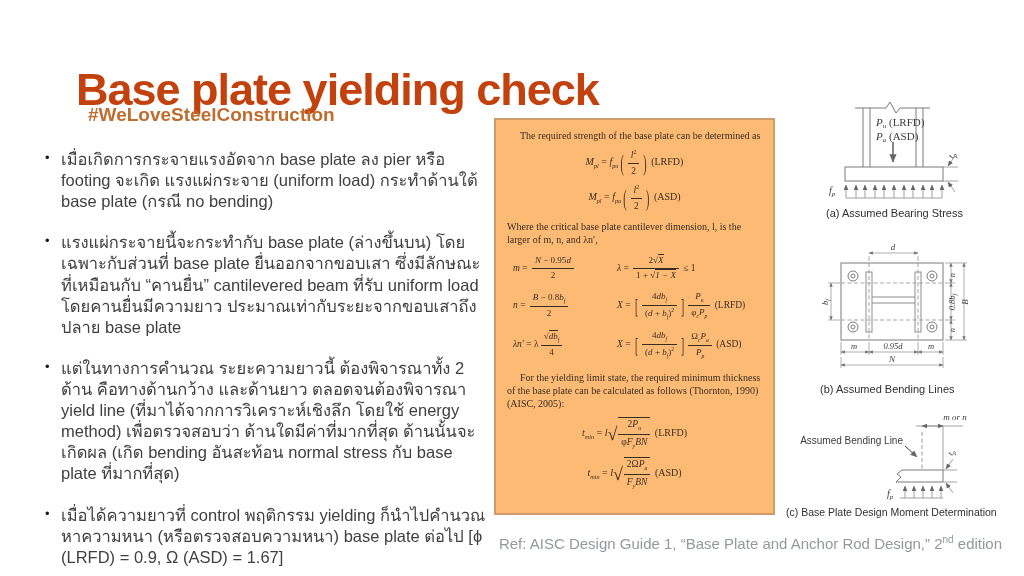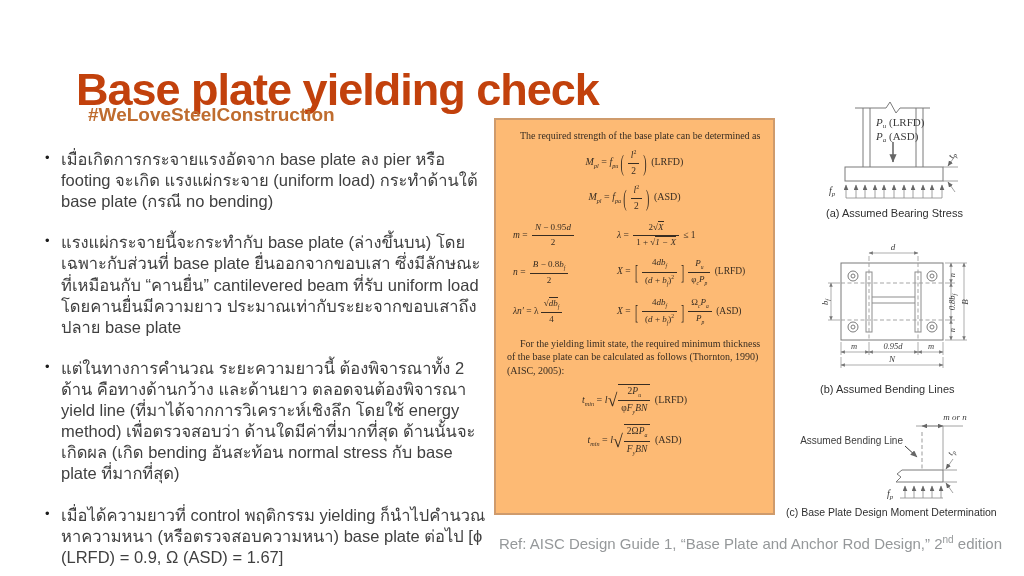--- a/index.html
+++ b/index.html
@@ -58,20 +58,21 @@
     <li>เมื่อเกิดการกระจายแรงอัดจาก base plate ลง pier หรือ footing จะเกิด แรงแผ่กระจาย (uniform load) กระทำด้านใต้ base plate (กรณี no bending)</li>
     <li>แรงแผ่กระจายนี้จะกระทำกับ base plate (ล่างขึ้นบน) โดยเฉพาะกับส่วนที่ base plate ยื่นออกจากขอบเสา ซึ่งมีลักษณะที่เหมือนกับ “คานยื่น” cantilevered beam ที่รับ uniform load โดยคานยื่นมีความยาว ประมาณเท่ากับระยะจากขอบเสาถึงปลาย base plate</li>
     <li>แต่ในทางการคำนวณ ระยะความยาวนี้ ต้องพิจารณาทั้ง 2 ด้าน คือทางด้านกว้าง และด้านยาว ตลอดจนต้องพิจารณา yield line (ที่มาได้จากการวิเคราะห์เชิงลึก โดยใช้ energy method) เพื่อตรวจสอบว่า ด้านใดมีค่าที่มากที่สุด ด้านนั้นจะเกิดผล (เกิด bending อันสะท้อน normal stress กับ base plate ที่มากที่สุด)</li>
     <li>เมื่อได้ความยาวที่ control พฤติกรรม yielding ก็นำไปคำนวณหาความหนา (หรือตรวจสอบความหนา) base plate ต่อไป [ϕ (LRFD) = 0.9, Ω (ASD) = 1.67]</li>
   </ul>
 
   <div class="doc">
     <p class="dp ind">The required strength of the base plate can be determined as</p>
     <div class="eqc"><span class="i">M</span><sub>pl</sub><span> = </span><span class="i">f</span><sub>pu</sub><span class="big">(</span><span class="frac"><span class="num"><span class="i">l</span><sup>2</sup></span><span class="den"><span>2</span></span></span><span class="big">)</span><span> (LRFD)</span></div>
     <div class="eqc"><span class="i">M</span><sub>pl</sub><span> = </span><span class="i">f</span><sub>pa</sub><span class="big">(</span><span class="frac"><span class="num"><span class="i">l</span><sup>2</sup></span><span class="den"><span>2</span></span></span><span class="big">)</span><span> (ASD)</span></div>
+    <p class="dp">Where the critical base plate cantilever dimension, l, is the larger of m, n, and λn′,</p>
     <div class="eq-grid">
       <div><span class="i">m</span><span> = </span><span class="frac"><span class="num"><span class="i">N</span><span> − 0.95</span><span class="i">d</span></span><span class="den"><span>2</span></span></span></div>
       <div><span class="i">λ</span><span> = </span><span class="frac"><span class="num"><span>2√</span><span class="i ovl">X</span></span><span class="den"><span>1 + √</span><span class="i ovl">1 − X</span></span></span><span> ≤ 1</span></div>
       <div><span class="i">n</span><span> = </span><span class="frac"><span class="num"><span class="i">B</span><span> − 0.8</span><span class="i">b</span><sub>f</sub></span><span class="den"><span>2</span></span></span></div>
       <div><span class="i">X</span><span> = </span><span class="big">[</span><span class="frac"><span class="num"><span>4</span><span class="i">db</span><sub>f</sub></span><span class="den"><span>(</span><span class="i">d</span><span> + </span><span class="i">b</span><sub>f</sub><span>)</span><sup>2</sup></span></span><span class="big">]</span><span class="frac"><span class="num"><span class="i">P</span><sub>u</sub></span><span class="den"><span>φ</span><sub>c</sub><span class="i">P</span><sub>p</sub></span></span><span> (LRFD)</span></div>
       <div><span class="i">λn′</span><span> = λ</span><span class="frac"><span class="num"><span>√</span><span class="i ovl">db</span><sub>f</sub></span><span class="den"><span>4</span></span></span></div>
       <div><span class="i">X</span><span> = </span><span class="big">[</span><span class="frac"><span class="num"><span>4</span><span class="i">db</span><sub>f</sub></span><span class="den"><span>(</span><span class="i">d</span><span> + </span><span class="i">b</span><sub>f</sub><span>)</span><sup>2</sup></span></span><span class="big">]</span><span class="frac"><span class="num"><span>Ω</span><sub>c</sub><span class="i">P</span><sub>a</sub></span><span class="den"><span class="i">P</span><sub>p</sub></span></span><span> (ASD)</span></div>
     </div>
     <p class="dp ind">For the yielding limit state, the required minimum thickness of the base plate can be calculated as follows (Thornton, 1990) (AISC, 2005):</p>
     <div class="eqc"><span class="i">t</span><sub>min</sub><span> = </span><span class="i">l</span><span class="radbig">√</span><span class="frac ovl"><span class="num"><span>2</span><span class="i">P</span><sub>u</sub></span><span class="den"><span>φ</span><span class="i">F</span><sub>y</sub><span class="i">BN</span></span></span><span> (LRFD)</span></div>

